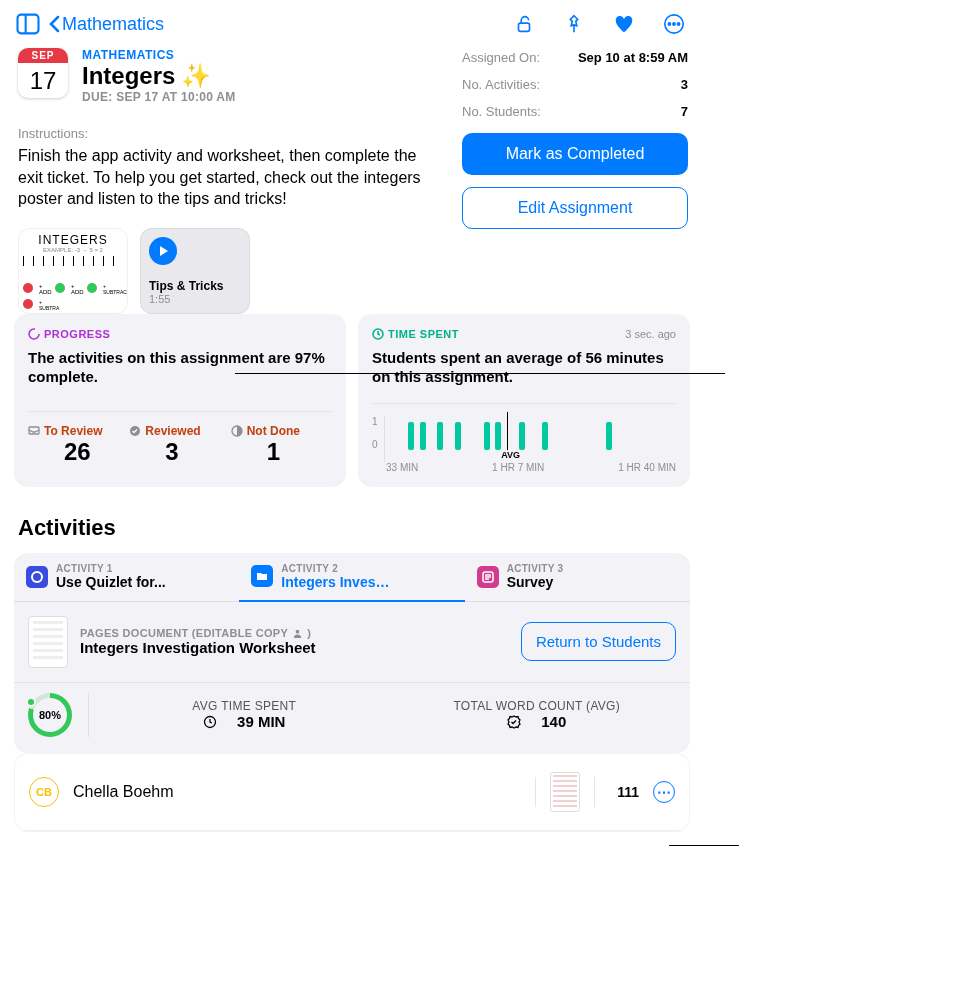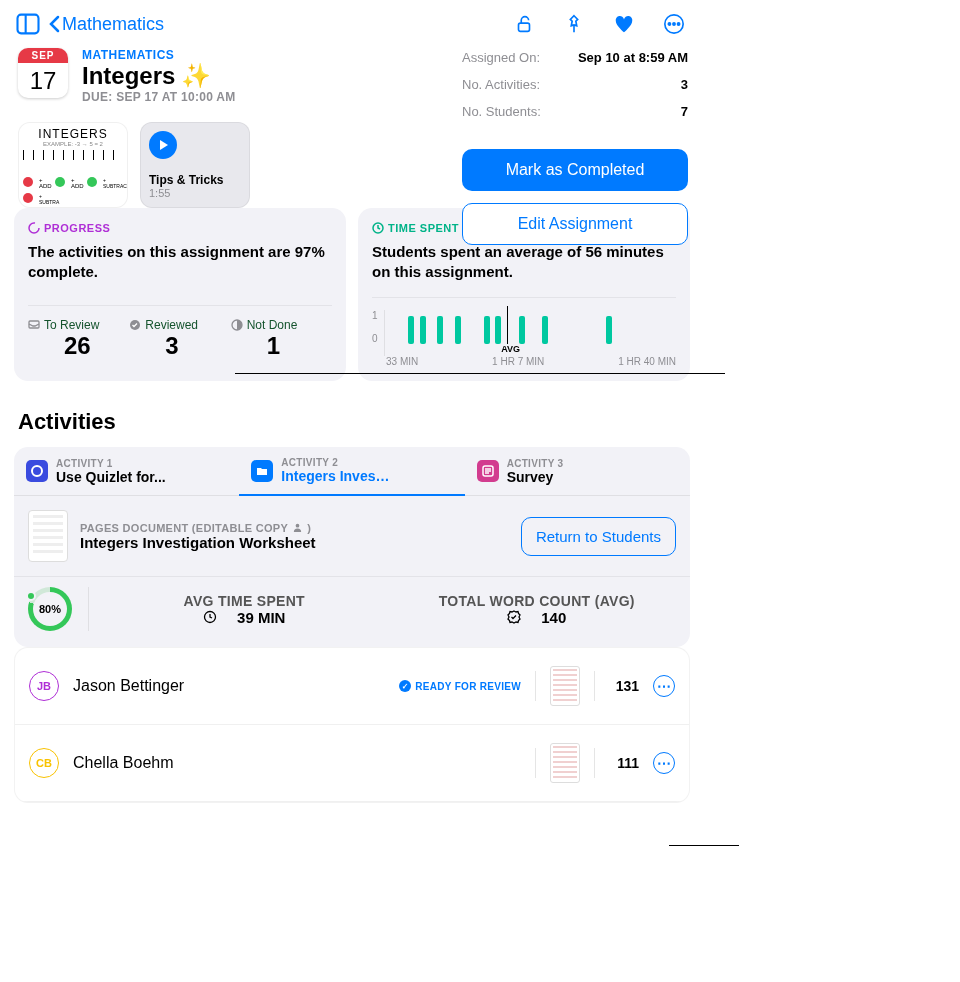--- a/index.html
+++ b/index.html
@@ -16,21 +16,21 @@
   .cal-chip { width:50px; height:50px; border-radius:10px; box-shadow:0 1px 3px rgba(0,0,0,.2); overflow:hidden; font-family: Helvetica, Arial; flex-shrink:0; display:flex; flex-direction:column; }
   .cal-chip .top { background:#e63946; color:#fff; font-size:10px; font-weight:700; text-align:center; padding:2px 0; letter-spacing:1px;}
   .cal-chip .bottom { flex:1; display:flex; align-items:center; justify-content:center; font-size:24px; font-weight:500;text-align:center;}
   .title-block { padding-top:0; }
   .subject { color:#007aff; font-size:12px; font-weight:600; letter-spacing:.5px;}
   .title { font-size:24px; font-weight:700; display:flex; align-items:center; gap:6px;}
   .due { color:#8e8e93; font-size:12px; font-weight:600; letter-spacing:.3px;}
   .meta-col { position:absolute; right:16px; top:44px; width:226px; }
   .meta-row { display:flex; justify-content:space-between; font-size:13px; color:#8e8e93; padding:6px 0;}
   .meta-row .v { color:#000; font-weight:600;}
-  .btn-primary { background:#007aff; color:#fff; border:none; border-radius:10px; padding:12px; width:100%; font-size:16px; font-weight:500; margin-top:24px; }
+  .btn-primary { background:#007aff; color:#fff; border:none; border-radius:10px; padding:12px; width:100%; font-size:16px; font-weight:500; margin-top:8px; }
   .btn-outline { background:#fff; color:#007aff; border:1.5px solid #007aff; border-radius:10px; padding:11px; width:100%; font-size:16px; font-weight:500; margin-top:12px;}
   .instructions { padding:22px 18px 0 18px; }
   .instructions .lbl { color:#8e8e93; font-size:13px; }
   .instructions .txt { font-size:16px; line-height:1.35; margin-top:4px;}
   .attachments { display:flex; gap:12px; padding:18px 18px 0 18px;}
   .att { width:110px; border-radius:12px; overflow:hidden; border:1px solid rgba(0,0,0,.06);}
   .att.poster { height:86px; background: #fff; display:flex; flex-direction:column; align-items:center; justify-content:flex-start; padding:4px;}
   .att.poster .t { font-family: Impact, sans-serif; font-size:12px; letter-spacing:1px;}
   .att.poster .line { height:10px; width:100%; background:repeating-linear-gradient(90deg,#000 0 1px, transparent 1px 10px); margin:3px 0;}
   .att.poster .dots { display:flex; gap:6px; margin-top:auto; flex-wrap:wrap;}
@@ -43,21 +43,21 @@
   .section-title { font-size:22px; font-weight:700; padding:38px 18px 10px 18px;}
   .insights { display:flex; gap:12px; padding:0 14px;}
   .card { background:#f2f2f7; border-radius:14px; padding:14px; flex:1; }
   .card .tag { font-size:11px; font-weight:700; letter-spacing:.5px; display:flex; align-items:center; gap:4px;}
   .tag-progress { color:#af2fd6;}
   .tag-time { color:#00b388;}
   .card .ago { font-size:11px; color:#8e8e93; margin-left:auto;}
   .card .desc { font-size:15px; font-weight:600; margin-top:8px; line-height:1.3; }
   .prog-stats { display:flex; margin-top:24px; border-top:1px solid rgba(0,0,0,.06); padding-top:12px;}
   .stat { flex:1;}
-  .stat .k { font-size:12px; color:#14532d; font-weight:400; display:flex; align-items:center; gap:4px;}
+  .stat .k { font-size:12px; color:#c2410c; font-weight:700; display:flex; align-items:center; gap:4px;}
   .stat .v { font-size:24px; font-weight:700;margin-left:36px;}
   .time-chart { display:flex; flex-direction:column; margin-top:16px; border-top:1px solid rgba(0,0,0,.06); padding-top:12px; }
   .tc-body { display:flex; gap:6px; align-items:stretch; height:46px;}
   .y-axis { display:flex; flex-direction:column; justify-content:space-between; font-size:10px; color:#8e8e93; padding-bottom:12px;}
   .bars { flex:1; position:relative; border-left:1px solid rgba(0,0,0,.08);}
   .bars .bar { position:absolute; bottom:12px; width:6px; background:#00c8a0; border-radius:2px;}
   .bars .avg { position:absolute; top:-4px; font-size:9px; font-weight:700; }
   .bars .avg::before { content:""; display:block; width:1px; height:38px; background:#000; margin-left:6px;}
   .tc-x { display:flex; justify-content:space-between; font-size:10px; color:#8e8e93; }
   .activities-title { font-size:22px; font-weight:700; padding:28px 18px 12px 18px;}
@@ -75,21 +75,21 @@
   .doc-thumb::before{content:""; position:absolute; inset:4px; background:repeating-linear-gradient(#eee 0 3px, transparent 3px 7px);}
   .doc-meta .ln1 { font-size:11px; color:#8e8e93; font-weight:600; letter-spacing:.3px; display:flex; align-items:center; gap:4px;}
   .doc-meta .ln2 { font-size:15px; font-weight:600;}
   .return-btn { margin-left:auto; border:1.5px solid #007aff; color:#007aff; background:transparent; border-radius:10px; padding:10px 14px; font-size:15px; font-weight:500;}
   .metrics-row { display:flex; align-items:center; padding:10px 14px 16px 14px; gap:14px; border-top:1px solid rgba(0,0,0,.06);}
   .pct-ring { width:44px; height:44px; border-radius:50%; display:flex; align-items:center; justify-content:center; font-size:11px; font-weight:700; background:conic-gradient(#34c759 0 80%, #d0e8d8 80% 100%); position:relative;}
   .pct-ring::after { content:""; position:absolute; inset:5px; background:#f2f2f7; border-radius:50%;}
   .pct-ring span{ position:relative; z-index:1;}
   .pct-dot { position:absolute; width:10px; height:10px; background:#34c759; border:2px solid #f2f2f7; border-radius:50%; top:4px; left:-2px; z-index:2;}
   .metric { flex:1; text-align:center;}
-  .metric .k { font-size:14px; font-weight:700; letter-spacing:.3px; color:#555;}
+  .metric .k { font-size:12px; font-weight:400; letter-spacing:.3px; color:#555;}
   .metric .v { font-size:15px; font-weight:700; display:flex; align-items:center; justify-content:center; gap:20px;}
   .divider-v { width:1px; background:rgba(0,0,0,.08); align-self:stretch; margin:0 2px;}
   .sp-head { display:flex; justify-content:space-between; align-items:center; padding:16px 20px 10px 20px;}
   .sp-head .ttl { font-size:17px; font-weight:700;}
   .sp-head .link { color:#007aff; font-size:15px;}
   .student-list { background:#fff; border-radius:14px; margin:0 14px; overflow:hidden; border:1px solid rgba(0,0,0,.05);}
   .student { display:flex; align-items:center; padding:18px 14px; gap:14px; border-bottom:1px solid rgba(0,0,0,.06);}
   .avatar { width:30px; height:30px; border-radius:50%; display:flex; align-items:center; justify-content:center; font-size:11px; font-weight:700;}
   .student .name { font-size:16px; }
   .srow-right { margin-left:auto; display:flex; align-items:center; gap:14px;}
@@ -178,20 +178,24 @@
           <span class="v">3</span>
         </div>
     <div class="meta-row">
           <span>No. Students:</span>
           <span class="v">7</span>
         </div>
     <button class="btn-primary">Mark as Completed</button>
     <button class="btn-outline">Edit Assignment</button>
   </div>
 
+  <div class="instructions">
+    <div class="lbl">Instructions:</div>
+    <div class="txt" style="max-width:420px">Finish the app activity and worksheet, then complete the exit ticket. To help you get started, check out the integers poster and listen to the tips and tricks!</div>
+  </div>
 
   <div class="attachments">
     <div class="att poster">
       <div class="t">INTEGERS</div>
       <div style="font-size:6px;color:#888">EXAMPLE: -3 → 5 = 2</div>
       <div class="line"></div>
       <div class="dots">
         <span style="background:#e63946"></span>
             <span style="font-size:6px">+ ADD</span>
         <span style="background:#34c759"></span>
@@ -368,32 +372,20 @@
                 <path d="M4.5 7 l1.5 1.5 3 -3"></path>
               </svg>
               <span>140</span>
             </div>
       </div>
     </div>
   </div>
 
   <div class="student-list" id="student-list">
         <div class="student">
-          <div class="avatar" style="border:1.5px solid #af2fd6;color:#af2fd6">JB</div>
-          <div class="name">Jason Bettinger</div>
-          <div class="srow-right">
-            <div class="pill" style="color:#007aff"><span class="dot" style="background:#007aff;color:#fff;font-size:8px">✓</span>READY FOR REVIEW</div>
-            <div class="vlines"></div>
-            <div class="mini-thumb"></div>
-            <div class="vlines"></div>
-            <div class="count">131</div>
-            <div class="more">⋯</div>
-          </div>
-        </div>
-        <div class="student">
           <div class="avatar" style="border:1.5px solid #f8c200;color:#f8c200">CB</div>
           <div class="name">Chella Boehm</div>
           <div class="srow-right">
             <div class="vlines"></div>
             <div class="mini-thumb"></div>
             <div class="vlines"></div>
             <div class="count">111</div>
             <div class="more">⋯</div>
           </div>
         </div>

